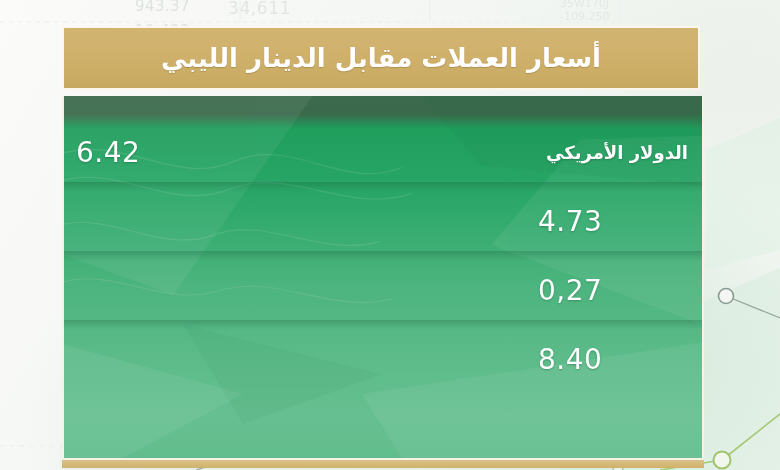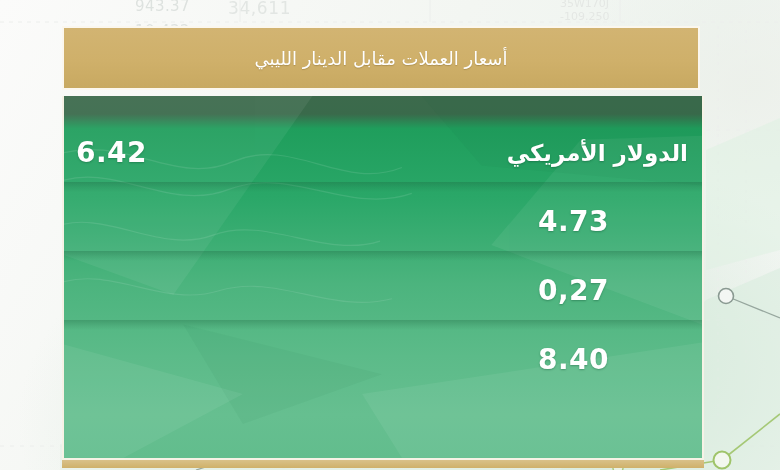--- a/index.html
+++ b/index.html
@@ -105,22 +105,22 @@
     height: 64px;
     background: linear-gradient(180deg, #d2b472 0%, #cfb06a 55%, #c8a961 100%);
     border: 2px solid #fbf7ee;
     box-sizing: border-box;
     display: flex;
     align-items: center;
     justify-content: center;
   }
   .card-title {
     color: #ffffff;
-    font-size: 18px;
-    font-weight: normal;
+    font-size: 26px;
+    font-weight: bold;
     letter-spacing: 0px;
     text-shadow: 0 1px 1px rgba(120,95,40,0.35);
     direction: rtl;
     white-space: nowrap;
   }
 
   .card-body {
     position: absolute;
     left: 0;
     top: 70px;
@@ -178,34 +178,34 @@
     right: 0;
     left: 0;
     height: 10px;
     background: linear-gradient(180deg, rgba(26,92,58,0.30) 0%, rgba(26,92,58,0.12) 55%, rgba(26,92,58,0) 100%);
     pointer-events: none;
   }
   .row-label {
     flex: 1 1 auto;
     text-align: right;
     color: #ffffff;
-    font-size: 23px;
+    font-size: 18px;
     font-weight: bold;
     letter-spacing: 0px;
     text-shadow: 0 1px 2px rgba(10,70,40,0.35);
     white-space: nowrap;
   }
   .row-value {
     flex: 0 0 auto;
     min-width: 150px;
     text-align: left;
     direction: ltr;
     color: #ffffff;
     font-size: 28px;
-    font-weight: bold;
+    font-weight: normal;
     letter-spacing: 0.5px;
     text-shadow: 0 1px 2px rgba(10,70,40,0.35);
   }
 </style>
 </head>
 <body>
 
 <div id="screen">
 
   <div class="bg-base"></div>

